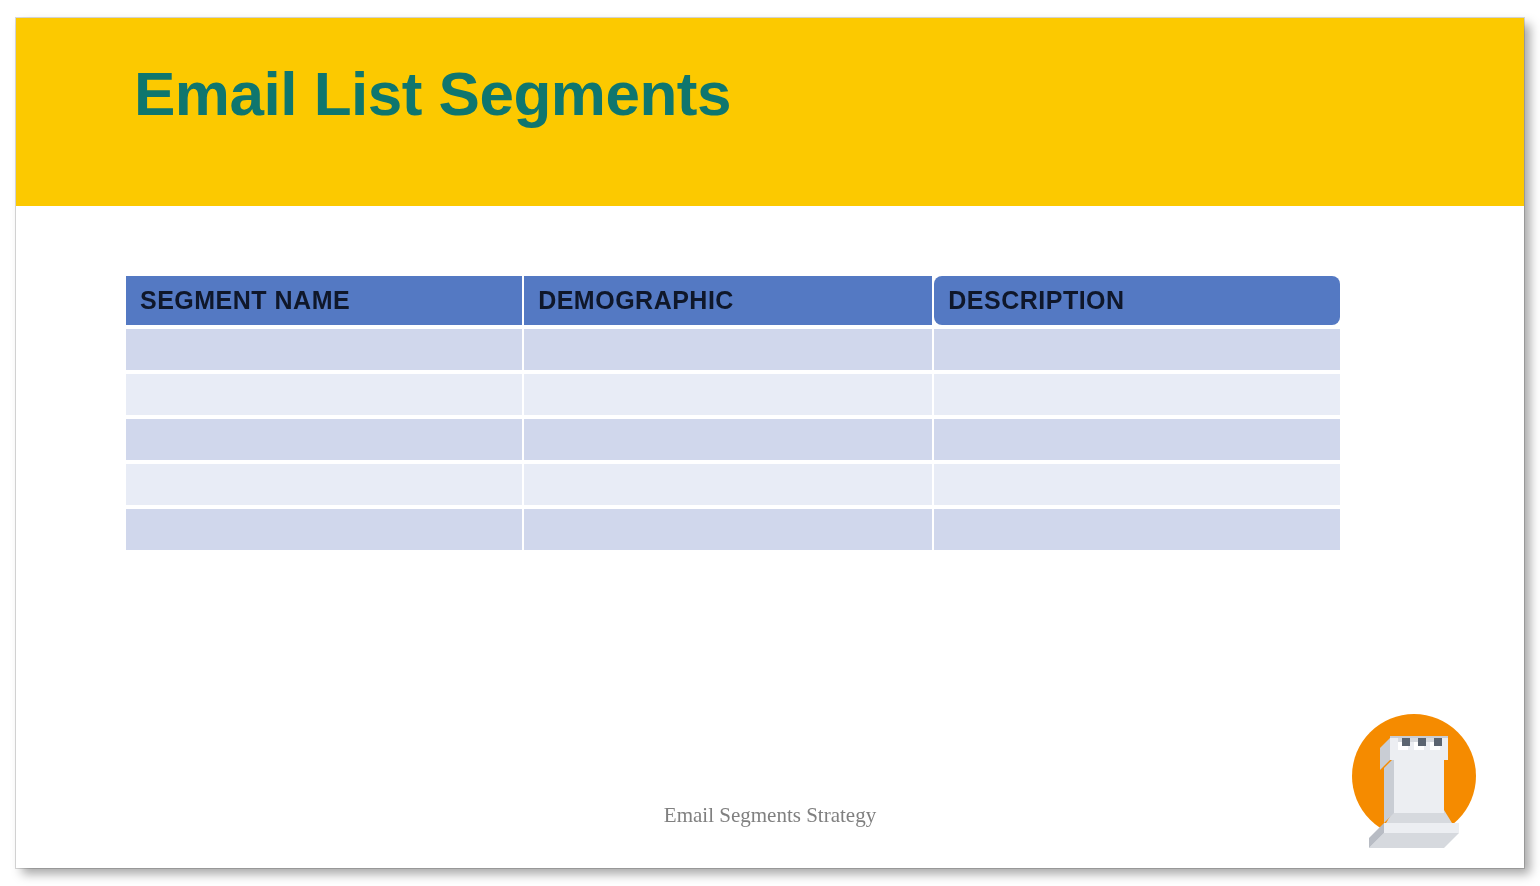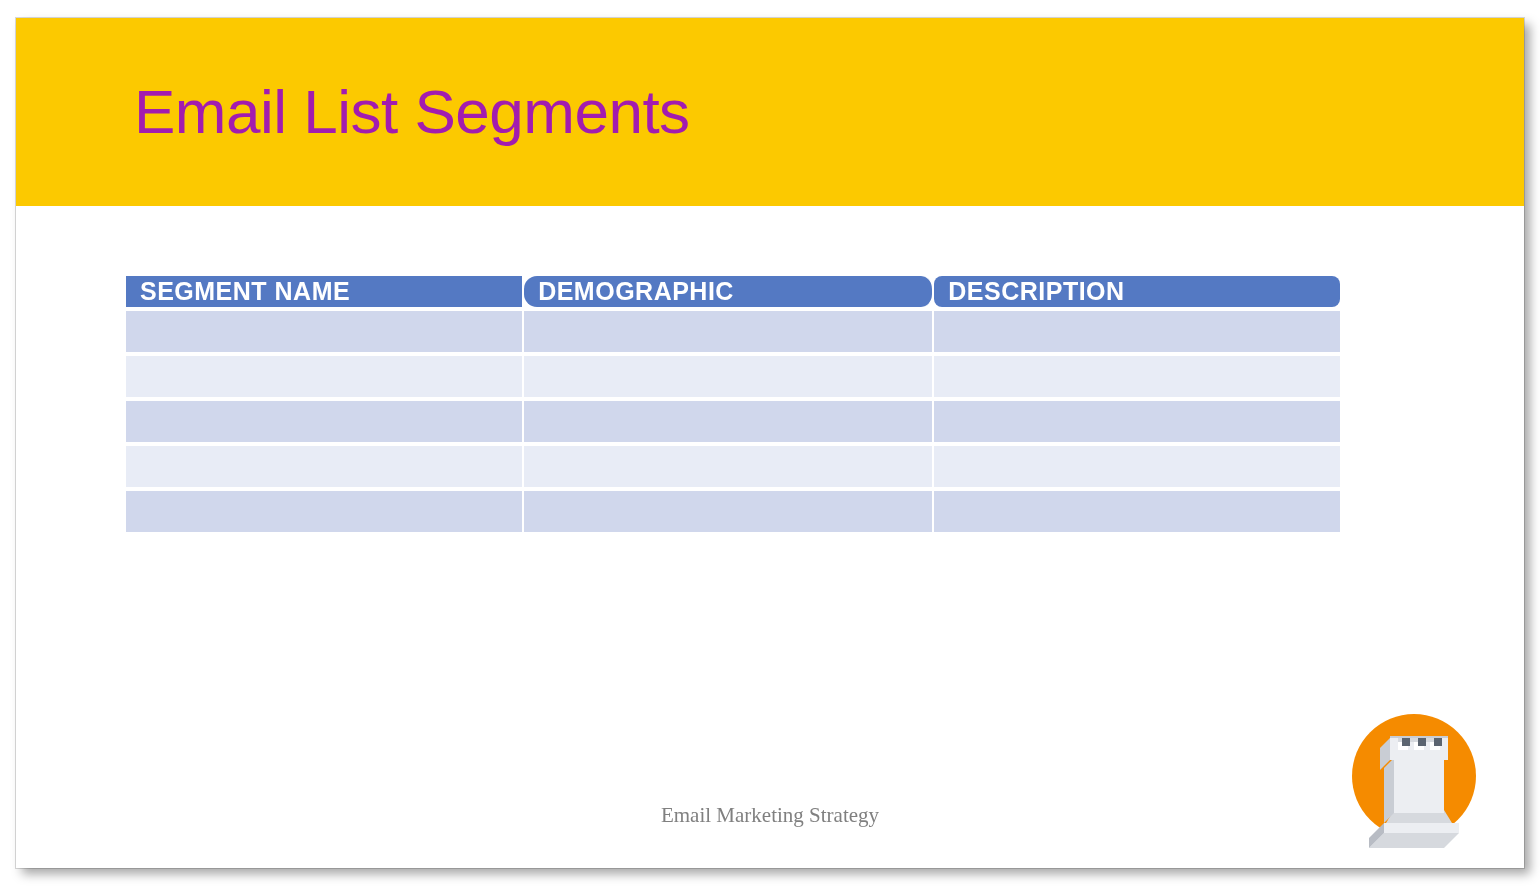--- a/index.html
+++ b/index.html
@@ -29,55 +29,55 @@
     position: absolute;
     left: 0;
     top: 0;
     width: 100%;
     height: 188px;
     background: #fcc900;
   }
   .title {
     position: absolute;
     left: 118px;
-    top: 58px;
+    top: 40px;
     font-size: 62px;
-    font-weight: 400;
+    font-weight: 700;
     letter-spacing: -0.5px;
-    color: #a21caf;
+    color: #0f766e;
   }
   .table {
     position: absolute;
     left: 110px;
     top: 258px;
     width: 1214px;
     border-collapse: separate;
     border-spacing: 0;
   }
   .table th {
     background: #5479c3;
-    color: #ffffff;
+    color: #0f172a;
     font-weight: 700;
     font-size: 25px;
     text-align: left;
-    padding: 1px 14px;
+    padding: 10px 14px;
     letter-spacing: 0.5px;
     border-right: 2px solid #ffffff;
   }
   .table th:last-child { border-right: none; border-radius: 8px; }
   .table td {
     height: 39px;
     border-right: 2px solid #ffffff;
     border-top: 4px solid #ffffff;
   }
   .table td:last-child { border-right: none; }
   .row-a td { background: #d0d7ec; }
   .row-b td { background: #e8ecf6; }
   .col1 { width: 402px; }
-  .col2 { width: 406px; border-radius: 13px; }
+  .col2 { width: 406px; }
   .col3 { width: 406px; }
   .footer-text {
     position: absolute;
     bottom: 40px;
     left: 0;
     width: 100%;
     text-align: center;
     font-size: 21px;
     color: #808080;
     font-family: Georgia, "Times New Roman", serif;
@@ -129,21 +129,21 @@
           <td></td>
         </tr>
         <tr class="row-a">
           <td></td>
           <td></td>
           <td></td>
         </tr>
       </tbody>
     </table>
 
-    <div class="footer-text">Email Marketing Strategy</div>
+    <div class="footer-text">Email Segments Strategy</div>
 
     <div class="logo">
       <svg viewBox="0 0 160 160" width="160" height="160">
         <defs>
           <clipPath id="slideclip">
             <rect x="-1200" y="-800" width="1360" height="955"></rect>
           </clipPath>
         </defs>
         <circle cx="90" cy="78" r="62" fill="#f58b00"></circle>
 

